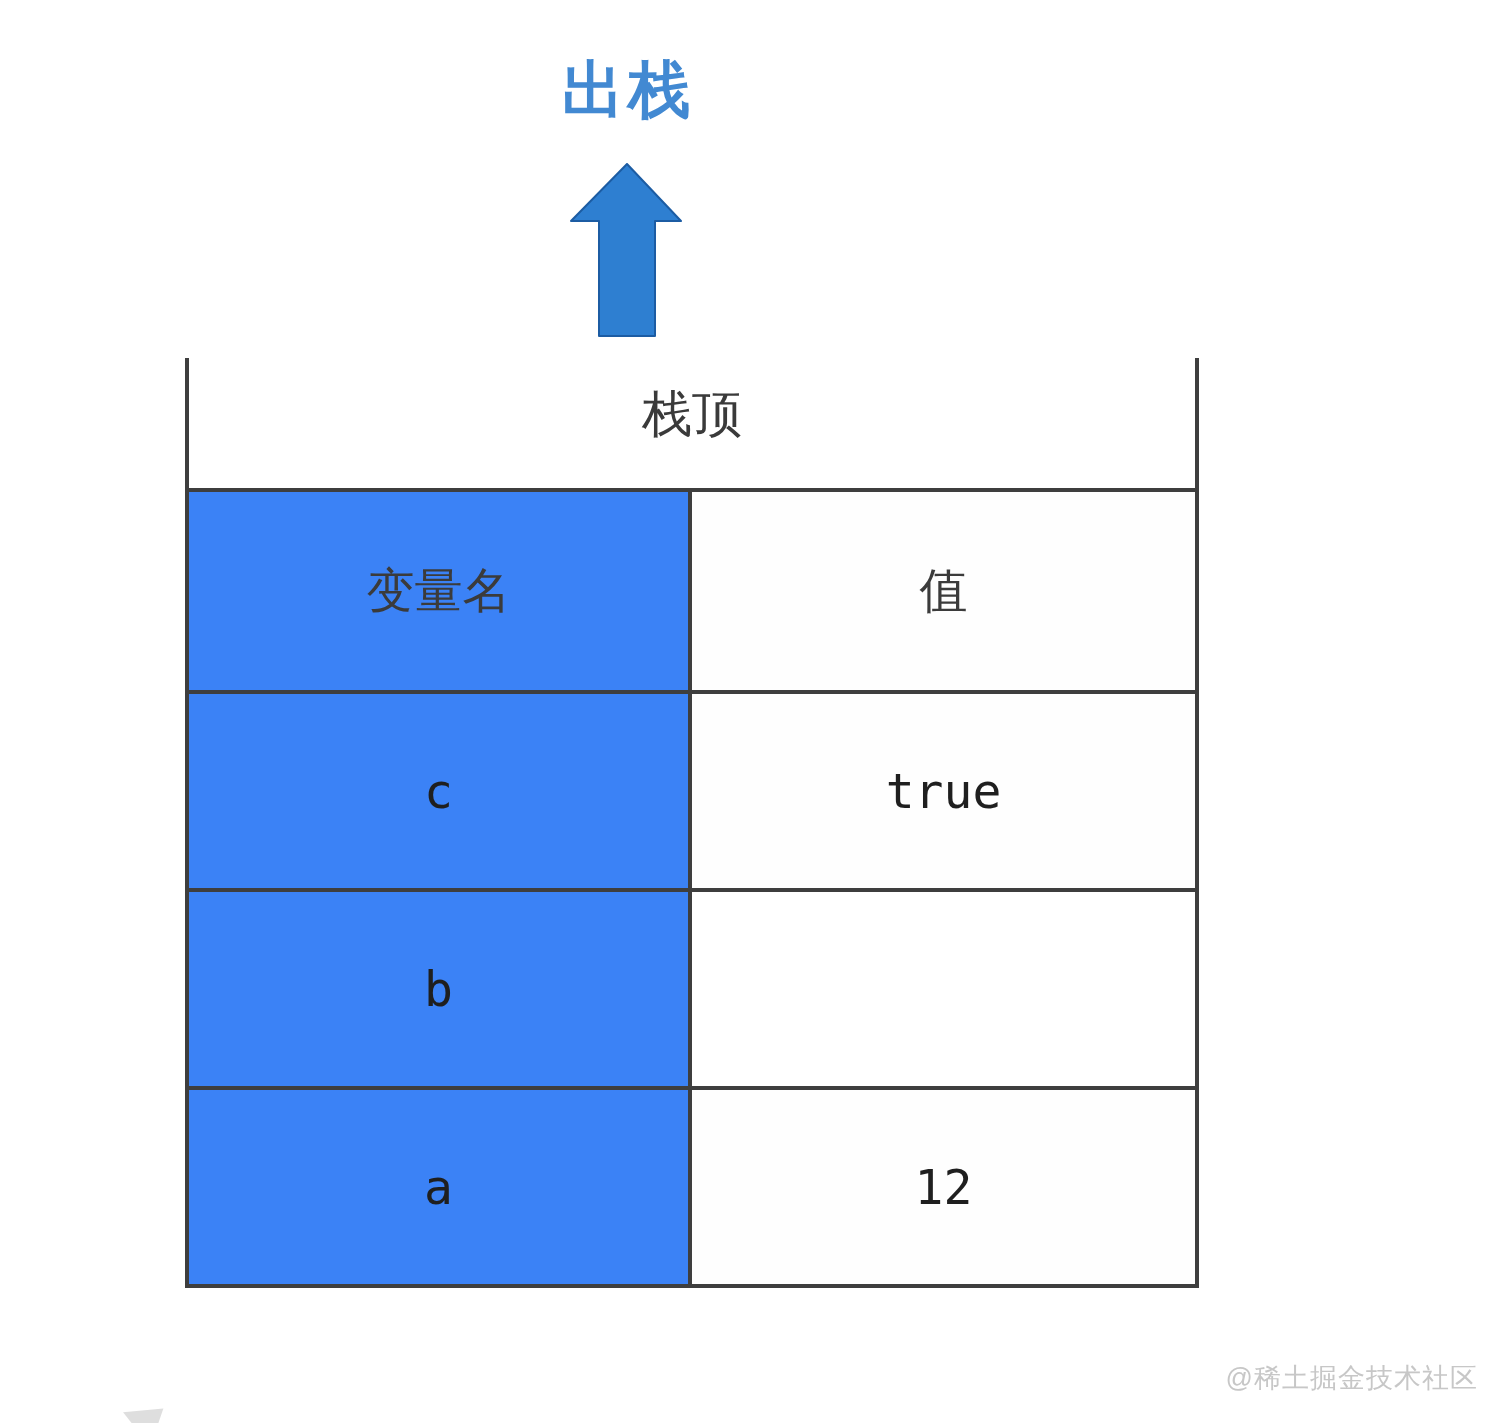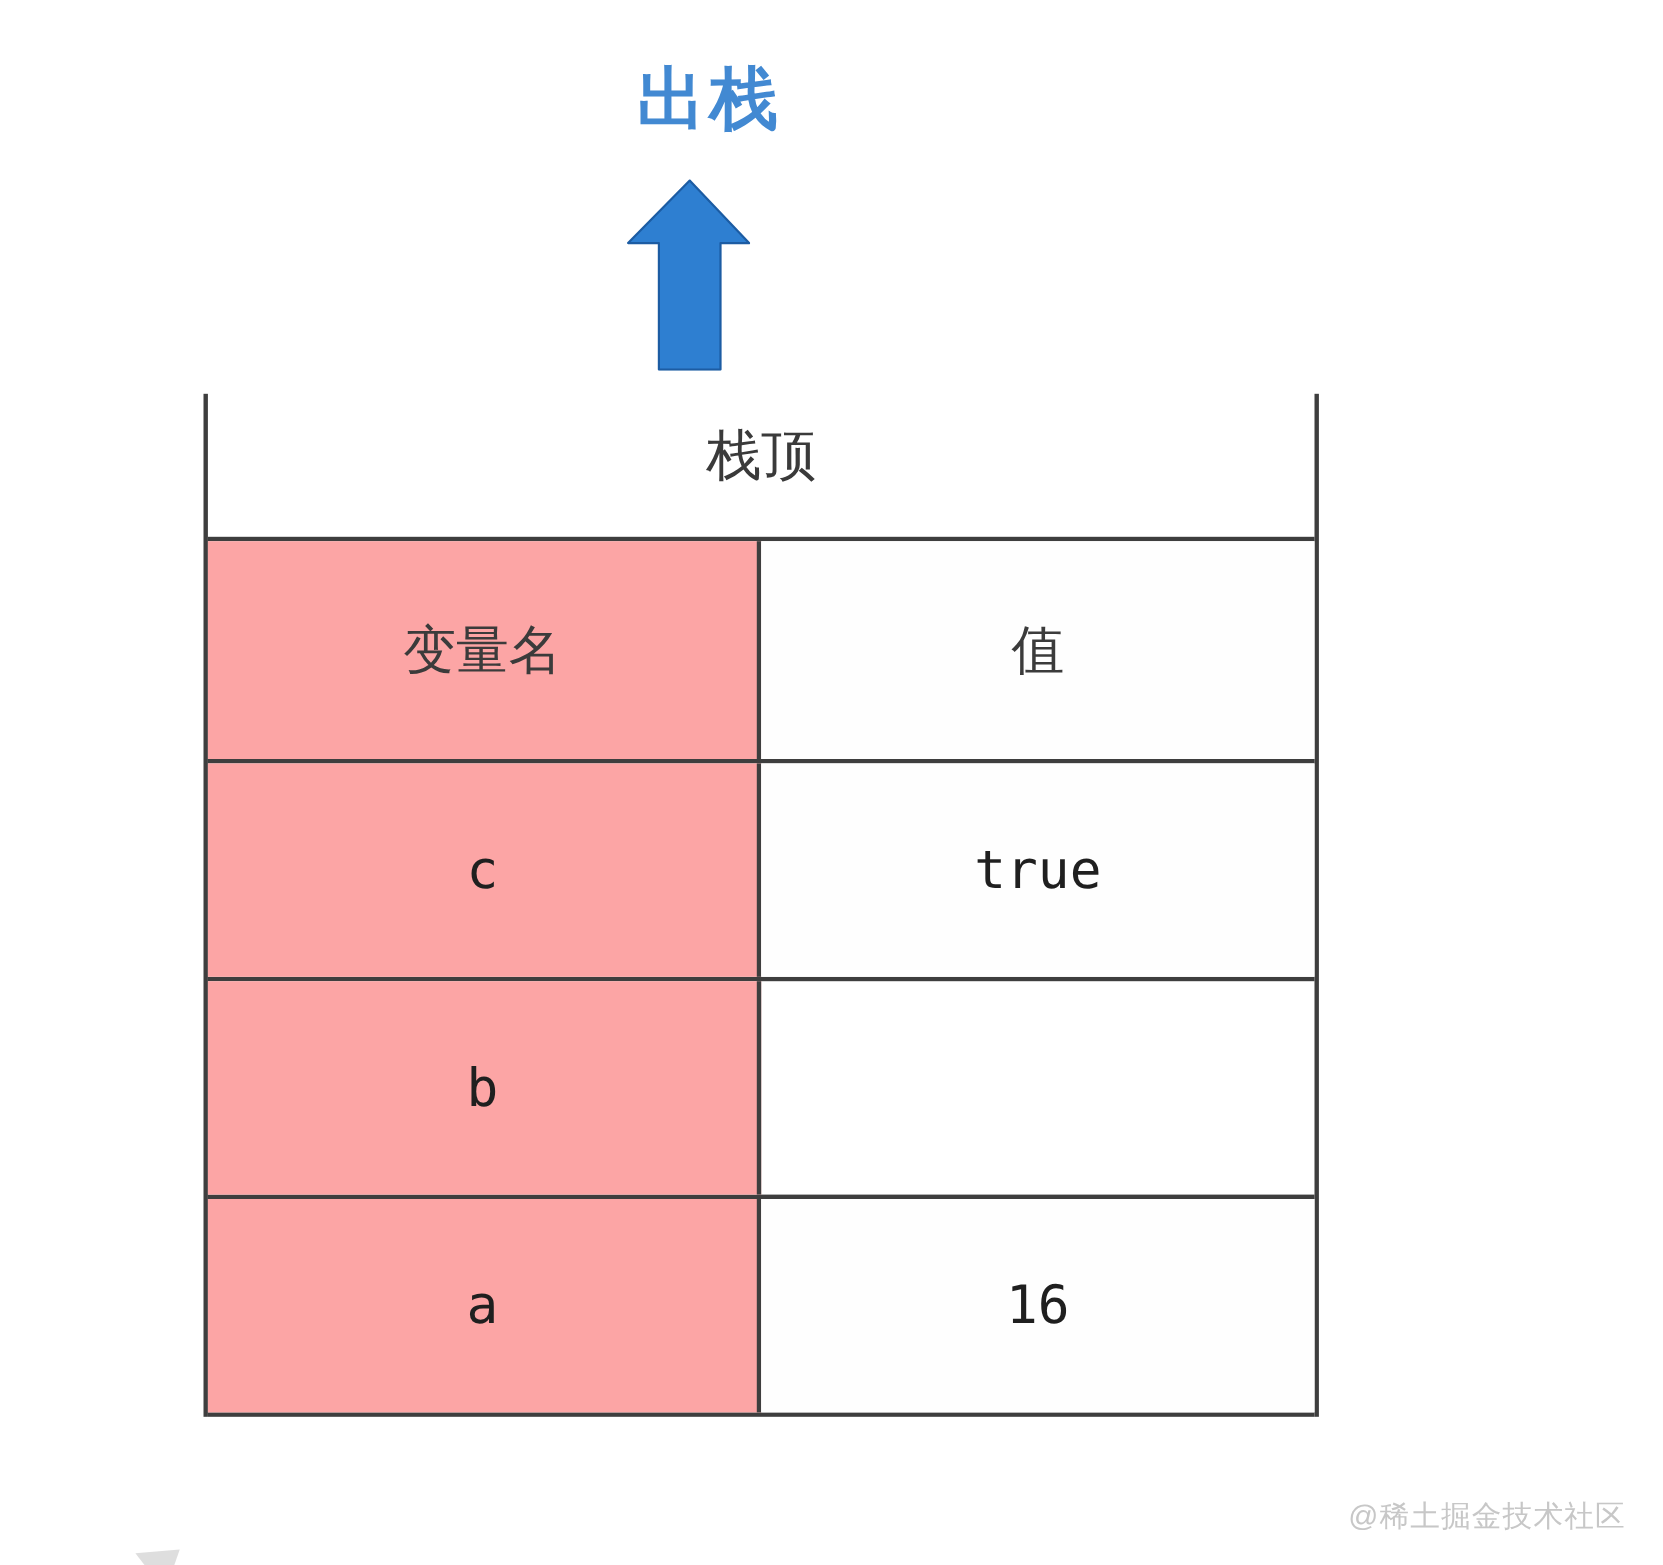--- a/index.html
+++ b/index.html
@@ -8,21 +8,21 @@
     background: #ffffff;
     font-family: "Liberation Sans", sans-serif;
     position: relative;
     overflow: hidden;
   }
   .canvas { position: absolute; inset: 0; }
 
   
   .pop-label {
     position: absolute;
-    left: 200px; top: 48px; width: 890px;
+    left: 183px; top: 48px; width: 890px;
     text-align: center;
     font-size: 62px;
     font-weight: 700;
     color: #4289d2;
     letter-spacing: 4px;
   }
 
   
   .pop-arrow {
     position: absolute;
@@ -56,21 +56,21 @@
     grid-template-columns: 1fr 1fr;
     height: 198px;
     box-sizing: border-box;
   }
   .stack-row + .stack-row { border-top: 4px solid #3e3e3e; }
   .cell {
     display: flex; align-items: center; justify-content: center;
     overflow: hidden;
   }
   .cell-name {
-    background: #fca5a5;
+    background: #3b82f6;
     border-right: 4px solid #3e3e3e;
   }
   .cell-value { background: #fefefe; }
   .hdr-text { font-size: 48px; color: #3b3b3b; }
   .mono-text {
     font-family: "DejaVu Sans Mono", monospace;
     font-size: 48px;
     color: #1f1f1f;
   }
 
@@ -145,21 +145,21 @@
         <div class="cell cell-name">
           <span class="mono-text">b</span>
         </div>
       </div>
 
       <div class="stack-row">
         <div class="cell cell-name">
           <span class="mono-text">a</span>
         </div>
         <div class="cell cell-value">
-          <span class="mono-text">16</span>
+          <span class="mono-text">12</span>
         </div>
       </div>
 
     </div>
   </div>
 
 
   <div class="watermark">@稀土掘金技术社区</div>
 
   <div class="corner-artifact"></div>

